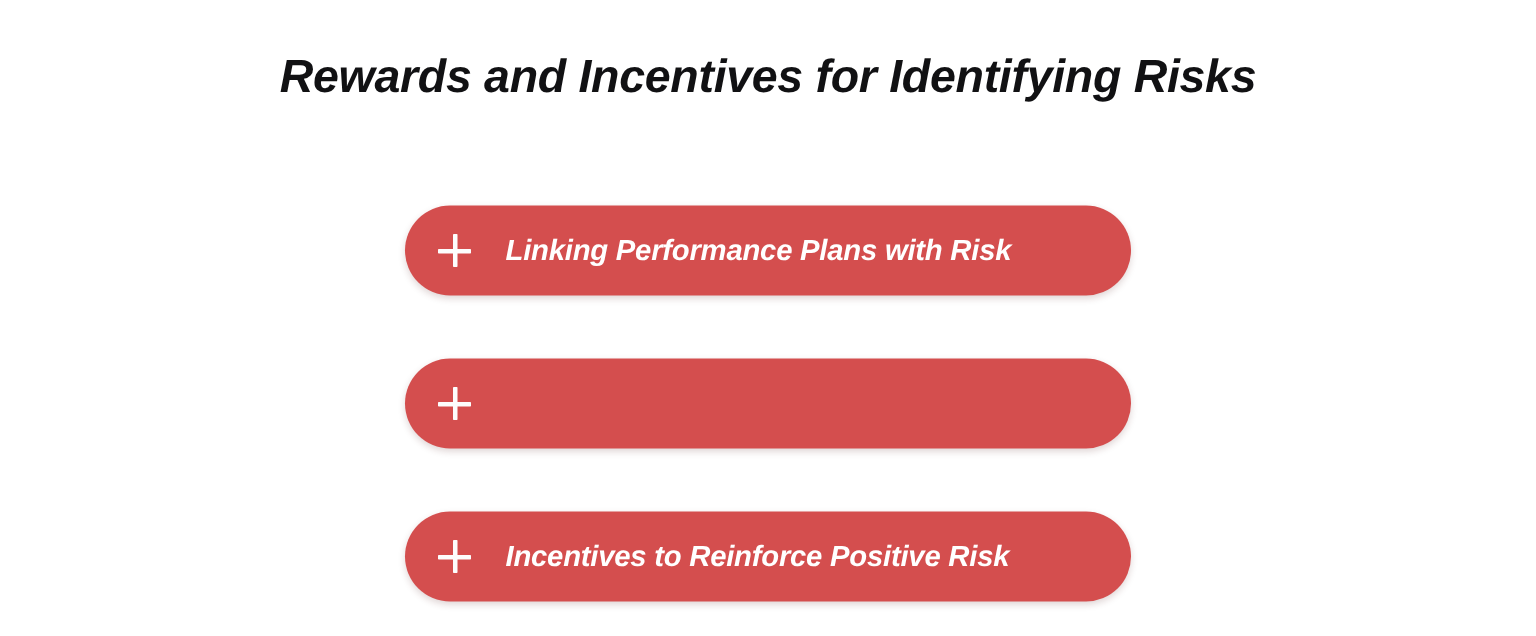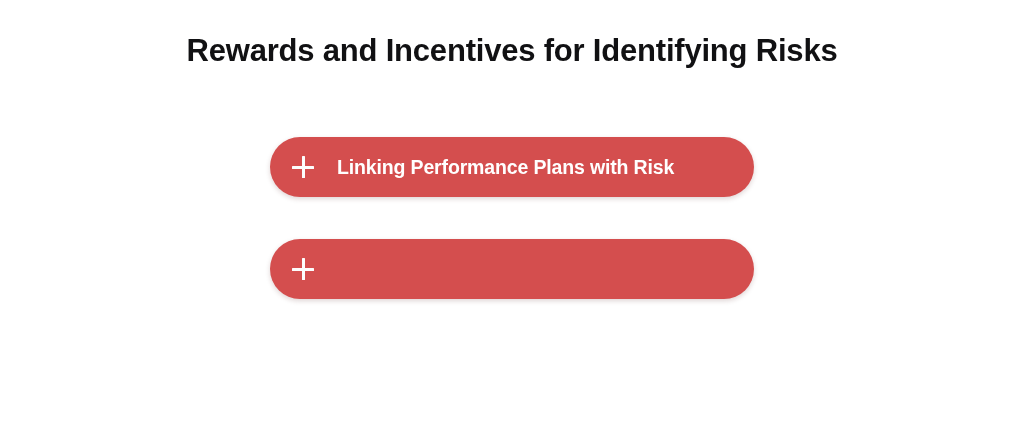--- a/index.html
+++ b/index.html
@@ -12,20 +12,21 @@
     background: #ffffff;
     font-family: "Liberation Sans", sans-serif;
     overflow: hidden;
   }
 
   .page {
     position: relative;
     width: 1024px;
     height: 376px;
     background: #ffffff;
+    font-style: italic;
   }
 
   
   .title {
     position: absolute;
     top: 11px;
     left: 0;
     width: 1024px;
     text-align: center;
     font-family: "Liberation Sans", sans-serif;
@@ -112,15 +113,19 @@
 
     <div class="accordion-item">
       <span class="plus-icon"></span>
       <span class="accordion-label">Linking Performance Plans with Risk</span>
     </div>
 
     <div class="accordion-item">
       <span class="plus-icon"></span>
     </div>
 
+    <div class="accordion-item">
+      <span class="plus-icon"></span>
+      <span class="accordion-label">Incentives to Reinforce Positive Risk</span>
+    </div>
 
   </div>
 </div>
 
 </body></html>

